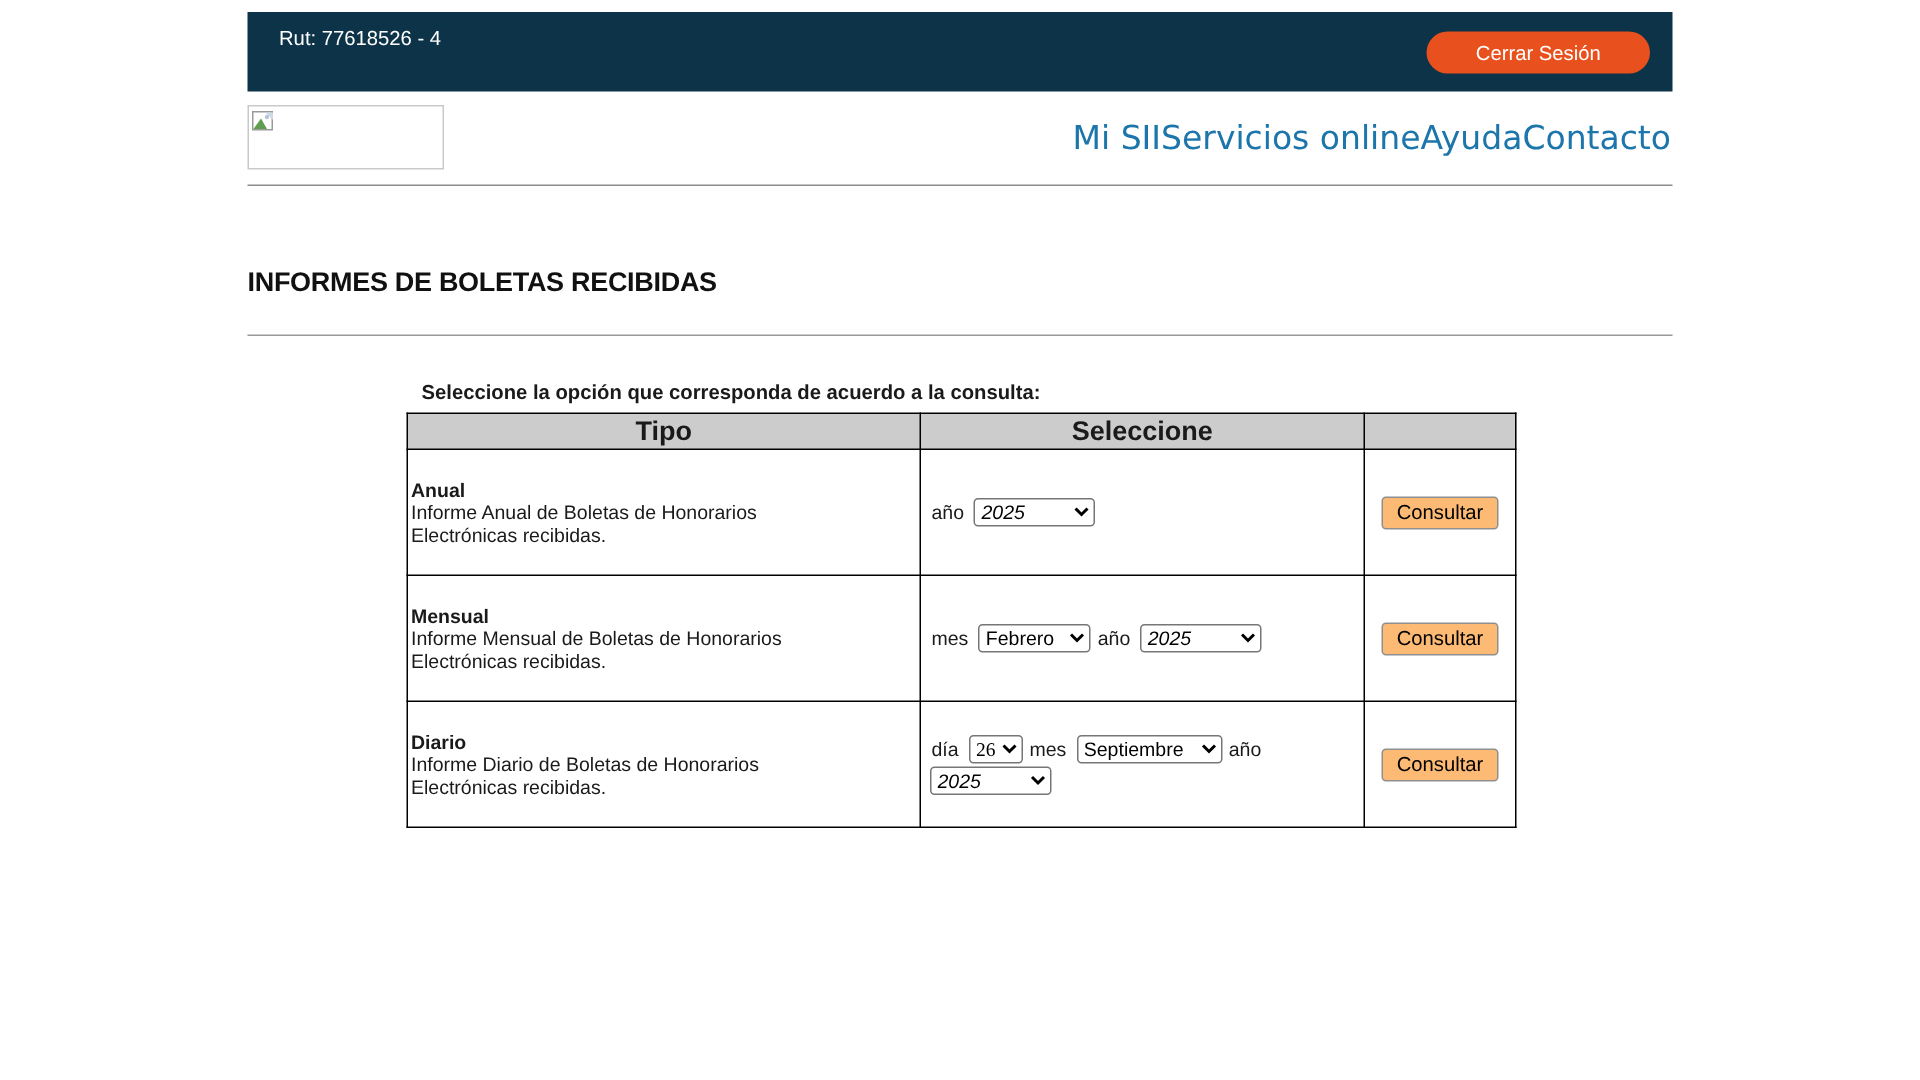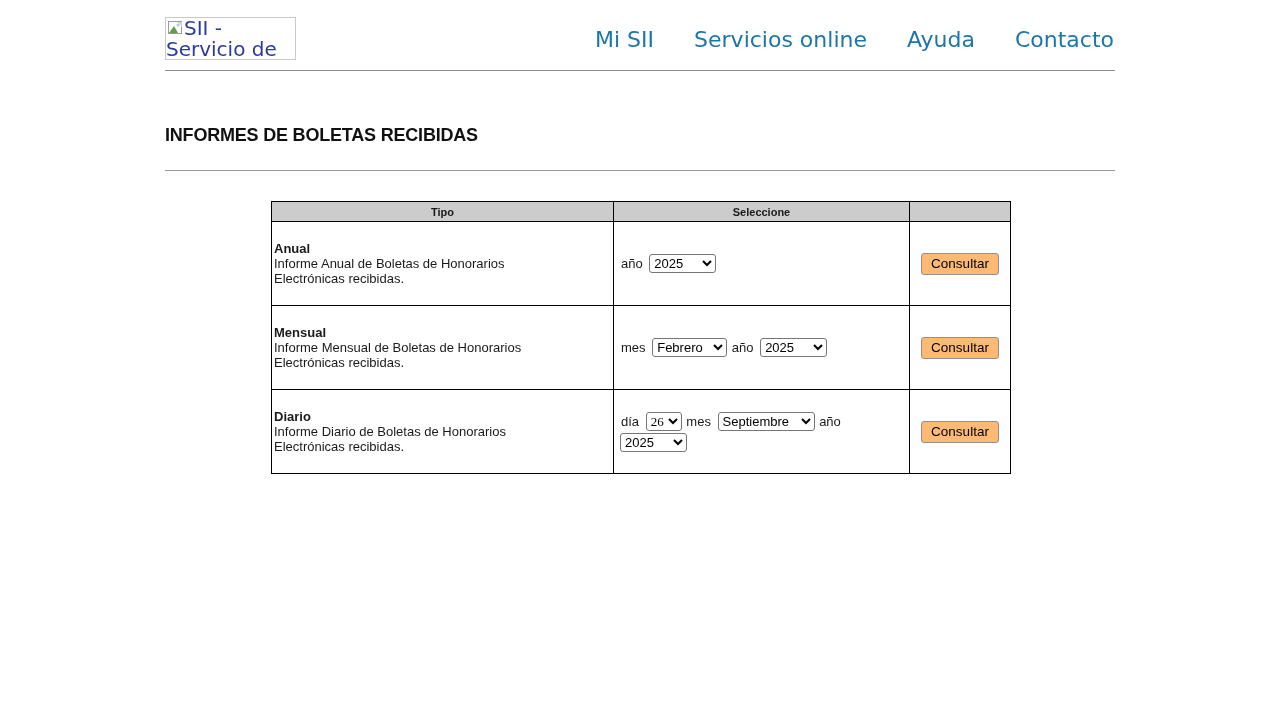--- a/index.html
+++ b/index.html
@@ -55,21 +55,20 @@
     overflow: hidden;
     font-family: "DejaVu Sans", sans-serif;
     font-size: 20px;
     line-height: 21px;
     color: #2a3b9b;
     cursor: pointer;
   }
   .logo-box svg { vertical-align: baseline; margin: 1px 1px 0 2px; }
   .main-nav {
     display: flex;
-    gap: 40px;
     font-family: "DejaVu Sans", sans-serif;
     font-size: 22px;
     padding-right: 1px;
   }
   .main-nav a { color: #1d76ab; text-decoration: none; cursor: pointer; }
 
   
   .page-title {
     margin: 54px 0 0 0;
     font-size: 18px;
@@ -100,21 +99,21 @@
     width: 739px;
     font-size: 13px;
     table-layout: fixed;
   }
   .consulta-table th, .consulta-table td {
     border: 1px solid #000000;
   }
   .consulta-table th {
     background: #cccccc;
     height: 20px;
-    font-size: 11px;
+    font-size: 18px;
     font-weight: bold;
     text-align: center;
   }
   .consulta-table td { height: 47px; padding: 19px 2px; }
   .col-tipo { width: 342px; }
   .col-sel  { width: 296px; }
   .col-act  { width: 101px; }
   td.tipo-cell { vertical-align: top; }
   .tipo-label { font-weight: bold; line-height: 15px; }
   .tipo-desc  { line-height: 15px; max-width: 300px; }
@@ -123,21 +122,21 @@
   .sel-line .lbl { margin: 0 3px 0 1px; }
   select {
     font-family: "Liberation Sans", sans-serif;
     font-size: 13px;
     height: 19px;
     border: 1px solid #767676;
     border-radius: 3px;
     background: #ffffff;
     color: #000000;
   }
-  .sel-year  { width: 67px; }
+  .sel-year  { width: 81px; font-style: italic; }
   .sel-month { width: 75px; }
   .sel-day   { width: 36px; font-family: Liberation Serif, serif; }
   .sel-month-long { width: 97px; }
   td.act-cell { text-align: center; vertical-align: middle; }
   .consultar-btn {
     font-family: "Liberation Sans", sans-serif;
     font-size: 13.5px;
     height: 22px;
     padding: 1px 9px;
     background: #fdba74;
@@ -145,42 +144,47 @@
     border-radius: 3px;
     color: #000000;
     cursor: pointer;
   }
 </style>
 </head>
 <body>
 
 <div class="container">
 
+  <div class="topbar">
+    <span class="rut">Rut: 77618526 - 4</span>
+    <button class="logout-btn">Cerrar Sesión</button>
+  </div>
 
   <div class="header-row">
     <div class="logo-box">
       <svg width="15" height="14" viewBox="0 0 15 14">
           <rect x="0.5" y="0.5" width="13" height="12" fill="#ffffff" stroke="#9a9a9a"></rect>
           <polygon points="1,12 6,5 10,12" fill="#5f9e4e"></polygon>
           <polygon points="9,1 14,1 14,6" fill="#cfd8e6"></polygon>
           <circle cx="10" cy="4" r="1.5" fill="#b7c6da"></circle>
-        </svg><span>SII - Servicio de</span>
+        </svg>
     </div>
     <nav class="main-nav">
       <a href="#">Mi SII</a>
       <a href="#">Servicios online</a>
       <a href="#">Ayuda</a>
       <a href="#">Contacto</a>
     </nav>
   </div>
 
   <h1 class="page-title">INFORMES DE BOLETAS RECIBIDAS</h1>
   <hr class="rule">
 
   <div class="consulta">
+    <div class="prompt">Seleccione la opción que corresponda de acuerdo a la consulta:</div>
 
     <table class="consulta-table">
       <colgroup>
           <col class="col-tipo">
           <col class="col-sel">
           <col class="col-act">
         </colgroup>
       <thead>
         <tr>
           <th>Tipo</th>

